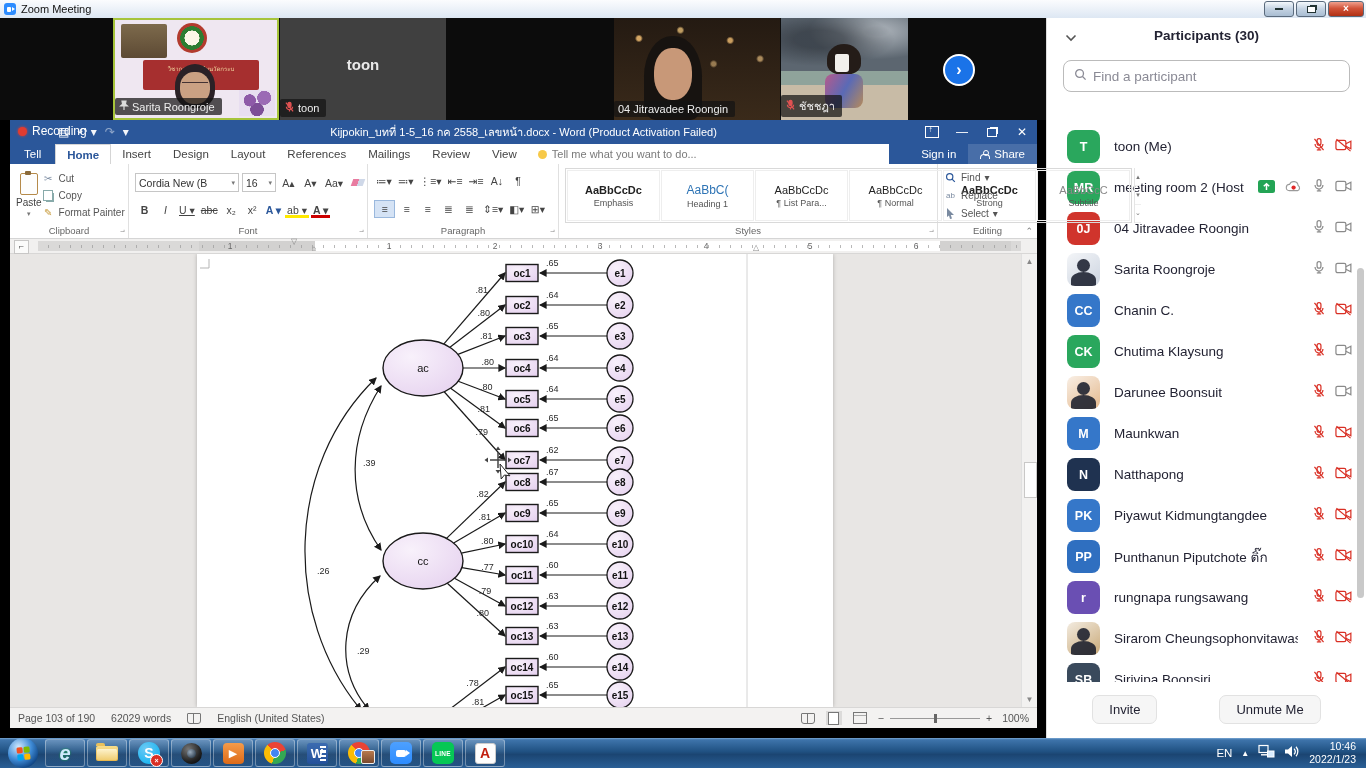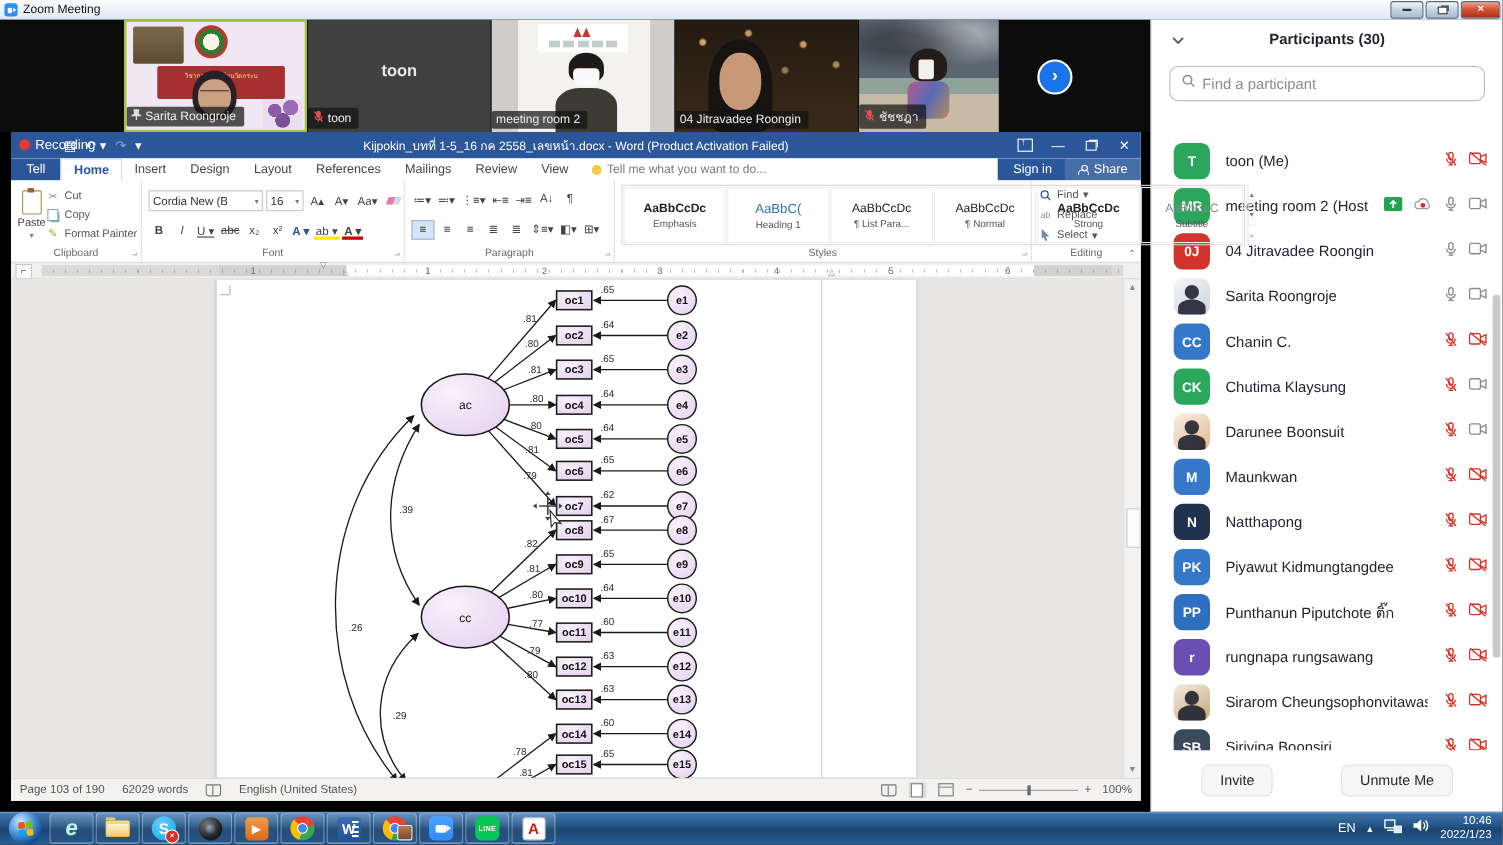--- a/index.html
+++ b/index.html
@@ -98,21 +98,21 @@
   .ribbon-display-icon{width:12px;height:10px;border:1px solid #fff;position:relative;}
   .ribbon-display-icon:after{content:"↑";position:absolute;left:2.5px;top:-2px;font-size:8px;}
   .wtb-restore{width:8px;height:7px;border:1px solid #fff;box-shadow:2px -2px 0 -1px #fff;}
 
   #tabs-row{height:20px;background:#fff;display:flex;align-items:stretch;font-size:11.5px;position:relative;flex:none;}
   .rtab{padding:0 11px;display:flex;align-items:center;color:#444;}
   .rtab.file{background:#2b579a;color:#fff;padding:0 14px;}
   .rtab.active{color:#2b579a;border:1px solid #d5d5d5;border-bottom:none;background:#fff;font-weight:bold;}
   .tellme{display:flex;align-items:center;gap:5px;color:#7a7a7a;padding-left:10px;font-size:11px;}
   .bulb{width:9px;height:9px;border-radius:50%;background:#f7c948;display:inline-block;}
-  .signin-zone{position:absolute;right:0;top:0;height:100%;display:flex;align-items:center;background:#2b579a;color:#fff;padding-left:14px;font-size:11.5px;}
+  .signin-zone{position:absolute;right:0;top:0;height:100%;display:flex;align-items:center;background:#2b579a;color:#fff;padding-left:32px;font-size:11.5px;}
   .share-box{background:rgba(255,255,255,.14);height:100%;display:flex;align-items:center;padding:0 12px;margin-left:12px;gap:5px;}
   .person-ico{width:9px;height:9px;position:relative;display:inline-block;}
   .person-ico:before{content:"";position:absolute;left:2.5px;top:0;width:4px;height:4px;border-radius:50%;border:1px solid #fff;}
   .person-ico:after{content:"";position:absolute;left:0;bottom:0;width:8px;height:3.5px;border:1px solid #fff;border-bottom:none;border-radius:4px 4px 0 0;}
 
   #ribbon{height:74px;background:#fff;display:flex;align-items:stretch;font-size:10px;color:#444;flex:none;border-bottom:1px solid #d5d5d5;position:relative;}
   .rgroup{display:flex;flex-direction:column;border-right:1px solid #e0e0e0;position:relative;}
   .rgroup .gbody{flex:1;display:flex;padding:4px 6px 0;}
   .rgroup .glabel{height:15px;display:flex;align-items:center;justify-content:center;gap:4px;color:#666;font-size:9.5px;}
   .launcher{display:inline-block;transform:rotate(180deg);color:#888;font-size:8px;position:absolute;right:3px;bottom:2px;}
@@ -245,32 +245,20 @@
     <span class="vlabel">
         <span><svg width="11" height="12" viewBox="0 0 16 16">
             <g fill="none" stroke="#e05252" stroke-width="1.8">
               <rect x="5.8" y="1.2" width="4.4" height="7.6" rx="2.2" fill="#e05252"></rect>
               <path d="M3.5 7.5a4.5 4.5 0 0 0 9 0"></path>
               <line x1="8" y1="12" x2="8" y2="14.5"></line>
               <line x1="2.8" y1="1.5" x2="13.2" y2="14.5"></line>
             </g>
           </svg></span>
         <span>toon</span>
-      </span>
-  </div>
-  <div class="vtile tile-room">
-    <div class="tr-panel"></div>
-      <div class="tr-logo"></div>
-    <div class="tr-head">
-        <span class="body"></span>
-        <span class="hair"></span>
-        <span class="mask"></span>
-      </div>
-    <span class="vlabel">
-        <span>meeting room 2</span>
       </span>
   </div>
   <div class="vtile tile-jitra">
     <div class="tj-lights"></div>
     <div class="tj-face">
         <span class="hair"></span>
         <span class="skin"></span>
       </div>
     <span class="vlabel">
         <span>04 Jitravadee Roongin</span>

